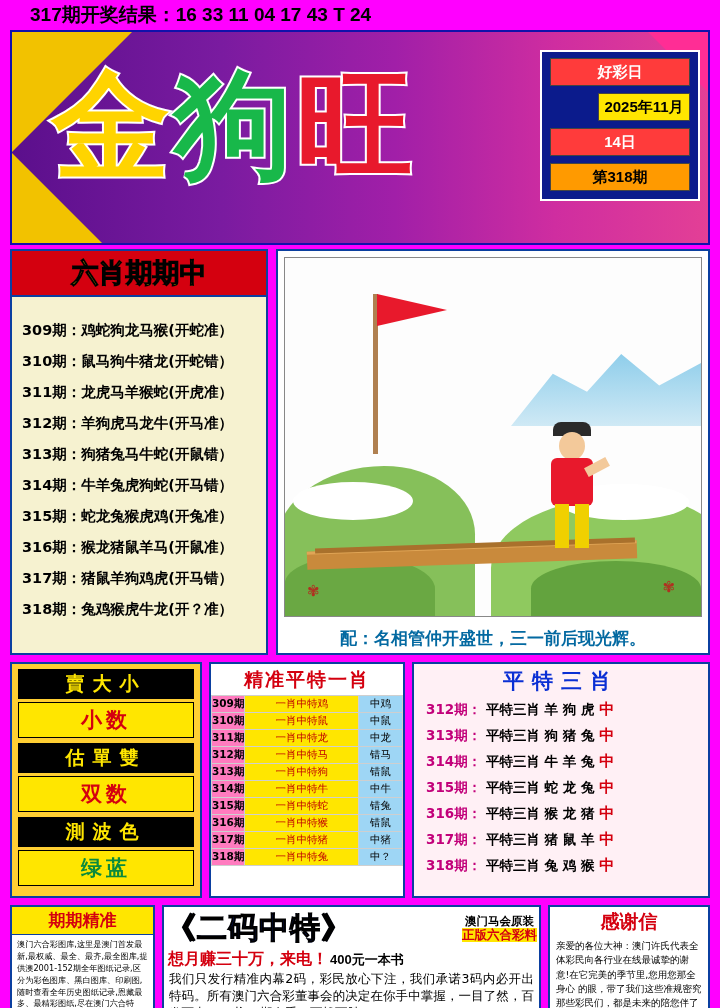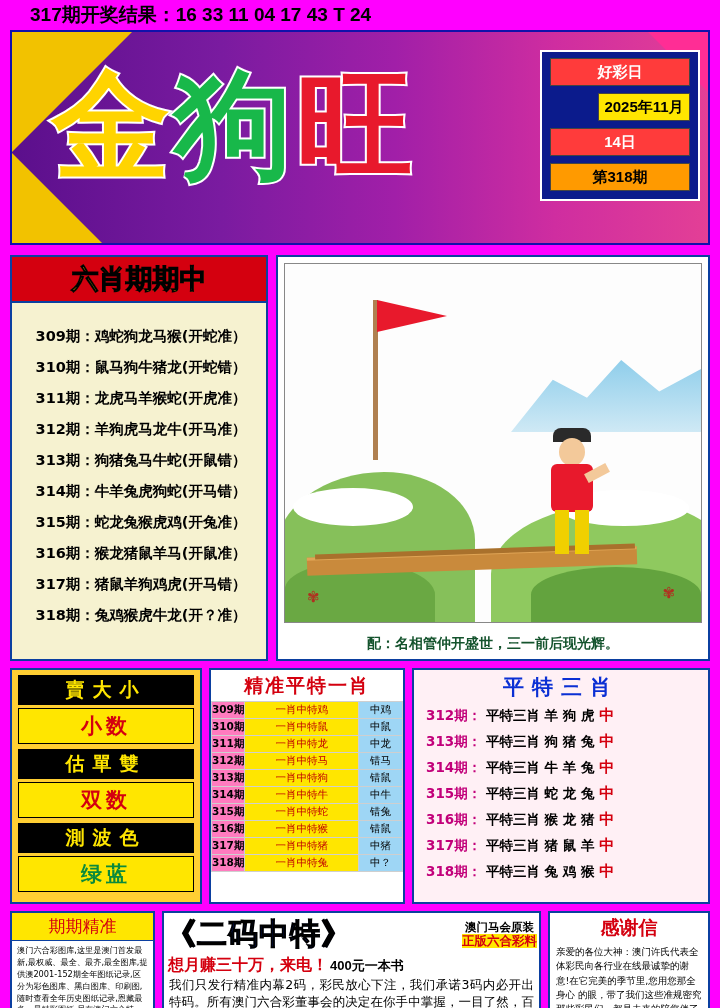--- a/index.html
+++ b/index.html
@@ -75,21 +75,21 @@
     display:flex; align-items:center; justify-content:center;
     font-size:15px; font-weight:bold; color:#000;
     border:1px solid #444;
   }
   .datebox .c1 { background:#ff3b3b; color:#fff; }
   .datebox .c2 { background:#ffe600;margin-left:48px; }
   .datebox .c3 { background:#ff3b3b; color:#fff; }
   .datebox .c4 { background:#ff9a00; color:#000; margin-bottom:0; }
 
   
-  .mid { display:flex; gap:8px; margin:10px 2px 0;text-align:center; }
+  .mid { display:flex; gap:8px; margin:4px 2px 0; }
   .left-panel {
     width:258px;
     background:#f6f2d0;
     border:2px solid #0b3fa0;
   }
   .left-head {
     background:#d4000f;
     border-bottom:2px solid #0b3fa0;
     height:46px;
     display:flex; align-items:center; justify-content:center;
@@ -170,21 +170,21 @@
   .p-hat { position:absolute; left:12px; top:0px; width:38px; height:14px; background:#2a2a2a; border-radius:8px 8px 0 0; }
   .p-body { position:absolute; left:10px; top:36px; width:42px; height:48px; background:#e8192c; border-radius:6px; }
   .p-leg1 { position:absolute; left:14px; top:82px; width:14px; height:44px; background:#f0d000; }
   .p-leg2 { position:absolute; left:34px; top:82px; width:14px; height:44px; background:#f0d000; }
   .p-arm { position:absolute; left:44px; top:40px; width:24px; height:10px; background:#f3c99a; transform:rotate(-28deg); }
   .bird { position:absolute; color:#b03020; font-size:15px; }
 
   .pic-caption {
     height:30px;
     display:flex; align-items:center; justify-content:center;
-    font-size:14px; font-weight:bold; color:#14532d;
+    font-size:17px; font-weight:bold; color:#0369a1;
     font-family:"DejaVu Sans", sans-serif;
     white-space:nowrap;
   }
 
   
   .lower { display:flex; gap:7px; margin:7px 2px 0; }
 
   .col-a {
     width:192px;
     border:2px solid #0b3fa0;
@@ -244,21 +244,21 @@
   }
   .col-c .row .per { color:#c2007a; }
   .col-c .row .zhong { color:#d4000f; font-size:15px; }
 
   
   .bottom { display:flex; gap:7px; margin:7px 2px 0; }
   .b1 {
     width:145px; border:2px solid #0b3fa0; background:#ffffff;
   }
   .b1 .hd {
-    background:#ffe600; text-align:center; font-size:17px; font-weight:normal;
+    background:#ffe600; text-align:center; font-size:17px; font-weight:bold;
     color:#d4000f; padding:2px 0; border-bottom:1px solid #0b3fa0;
     font-family:"DejaVu Sans", sans-serif;
   }
   .b1 .body {
     font-size:8.2px; line-height:1.45; padding:4px 5px; color:#000;
     font-family:"DejaVu Sans", sans-serif;
   }
   .b2 {
     flex:1; border:2px solid #0b3fa0; background:#ffffff; position:relative;
   }

